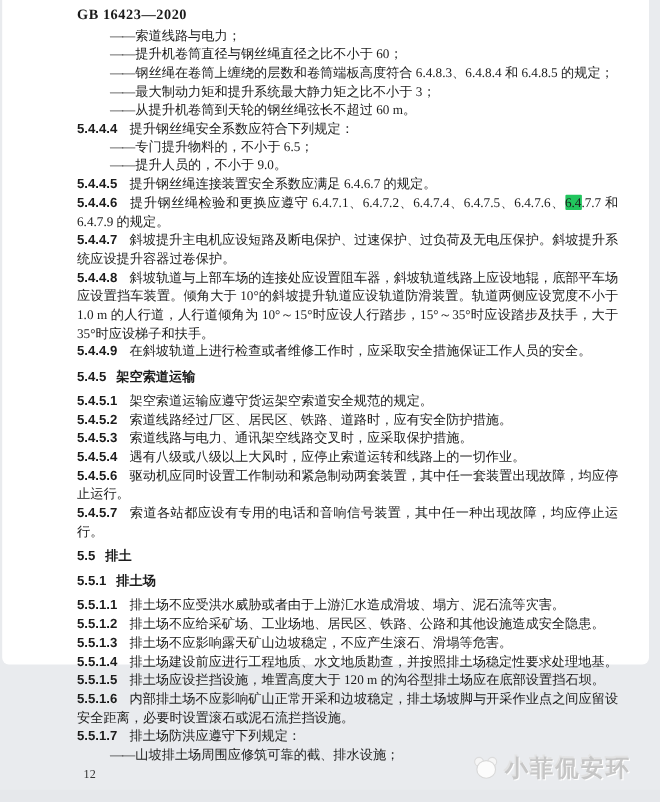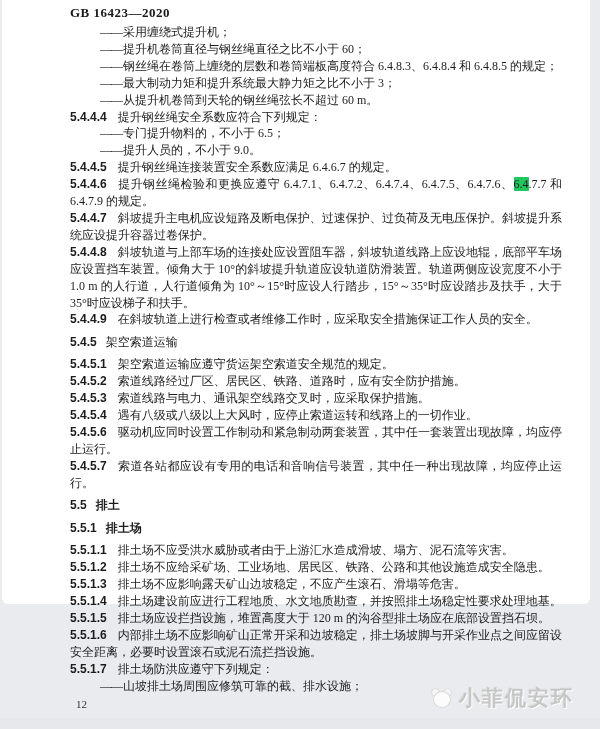--- a/index.html
+++ b/index.html
@@ -126,34 +126,34 @@
     background: #e6e8eb;
   }
 </style>
 </head>
 <body>
 
 <div class="page">
   <div class="doc-header">GB 16423—2020</div>
 
   <div class="doc-content" id="doc-content">
-      <p class="dash-item"><span class="dash-glyph">——</span><span>采用缠绕式提升机；</span></p>
+      <p class="dash-item"><span class="dash-glyph">——</span><span>索道线路与电力；</span></p>
       <p class="dash-item"><span class="dash-glyph">——</span><span>提升机卷筒直径与钢丝绳直径之比不小于 60；</span></p>
       <p class="dash-item"><span class="dash-glyph">——</span><span>钢丝绳在卷筒上缠绕的层数和卷筒端板高度符合 6.4.8.3、6.4.8.4 和 6.4.8.5 的规定；</span></p>
       <p class="dash-item"><span class="dash-glyph">——</span><span>最大制动力矩和提升系统最大静力矩之比不小于 3；</span></p>
       <p class="dash-item"><span class="dash-glyph">——</span><span>从提升机卷筒到天轮的钢丝绳弦长不超过 60 m。</span></p>
       <p class="clause"><span class="clause-num">5.4.4.4</span><span>提升钢丝绳安全系数应符合下列规定：</span></p>
       <p class="dash-item"><span class="dash-glyph">——</span><span>专门提升物料的，不小于 6.5；</span></p>
       <p class="dash-item"><span class="dash-glyph">——</span><span>提升人员的，不小于 9.0。</span></p>
       <p class="clause"><span class="clause-num">5.4.4.5</span><span>提升钢丝绳连接装置安全系数应满足 6.4.6.7 的规定。</span></p>
       <p class="clause"><span class="clause-num">5.4.4.6</span><span>提升钢丝绳检验和更换应遵守 6.4.7.1、6.4.7.2、6.4.7.4、6.4.7.5、6.4.7.6、</span><span class="hl">6.4</span><span>.7.7 和 6.4.7.9 的规定。</span></p>
       <p class="clause"><span class="clause-num">5.4.4.7</span><span>斜坡提升主电机应设短路及断电保护、过速保护、过负荷及无电压保护。斜坡提升系统应设提升容器过卷保护。</span></p>
       <p class="clause"><span class="clause-num">5.4.4.8</span><span>斜坡轨道与上部车场的连接处应设置阻车器，斜坡轨道线路上应设地辊，底部平车场应设置挡车装置。倾角大于 10°的斜坡提升轨道应设轨道防滑装置。轨道两侧应设宽度不小于 1.0 m 的人行道，人行道倾角为 10°～15°时应设人行踏步，15°～35°时应设踏步及扶手，大于 35°时应设梯子和扶手。</span></p>
       <p class="clause"><span class="clause-num">5.4.4.9</span><span>在斜坡轨道上进行检查或者维修工作时，应采取安全措施保证工作人员的安全。</span></p>
-      <p class="heading"><span class="clause-num">5.4.5</span><span style="font-weight: normal; margin-top: 10px;">架空索道运输</span></p>
+      <p class="heading"><span class="clause-num">5.4.5</span><span style="font-weight: bold; margin-top: 10px;">架空索道运输</span></p>
       <p class="clause"><span class="clause-num">5.4.5.1</span><span>架空索道运输应遵守货运架空索道安全规范的规定。</span></p>
       <p class="clause"><span class="clause-num">5.4.5.2</span><span>索道线路经过厂区、居民区、铁路、道路时，应有安全防护措施。</span></p>
       <p class="clause"><span class="clause-num">5.4.5.3</span><span>索道线路与电力、通讯架空线路交叉时，应采取保护措施。</span></p>
       <p class="clause"><span class="clause-num">5.4.5.4</span><span>遇有八级或八级以上大风时，应停止索道运转和线路上的一切作业。</span></p>
       <p class="clause"><span class="clause-num">5.4.5.6</span><span>驱动机应同时设置工作制动和紧急制动两套装置，其中任一套装置出现故障，均应停止运行。</span></p>
       <p class="clause"><span class="clause-num">5.4.5.7</span><span>索道各站都应设有专用的电话和音响信号装置，其中任一种出现故障，均应停止运行。</span></p>
       <p class="heading"><span class="clause-num">5.5</span><span style="font-weight: bold; margin-top: 22px;">排土</span></p>
       <p class="heading"><span class="clause-num">5.5.1</span><span style="font-weight: bold;">排土场</span></p>
       <p class="clause"><span class="clause-num">5.5.1.1</span><span>排土场不应受洪水威胁或者由于上游汇水造成滑坡、塌方、泥石流等灾害。</span></p>
       <p class="clause"><span class="clause-num">5.5.1.2</span><span>排土场不应给采矿场、工业场地、居民区、铁路、公路和其他设施造成安全隐患。</span></p>

